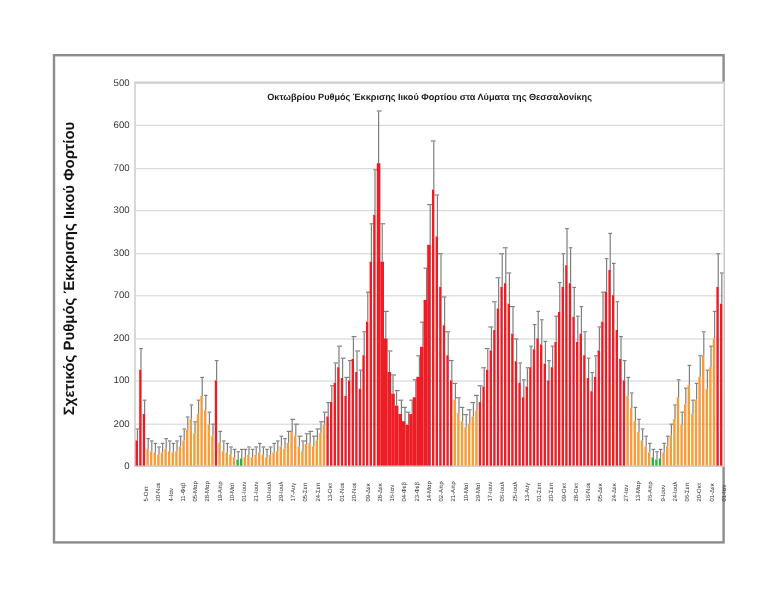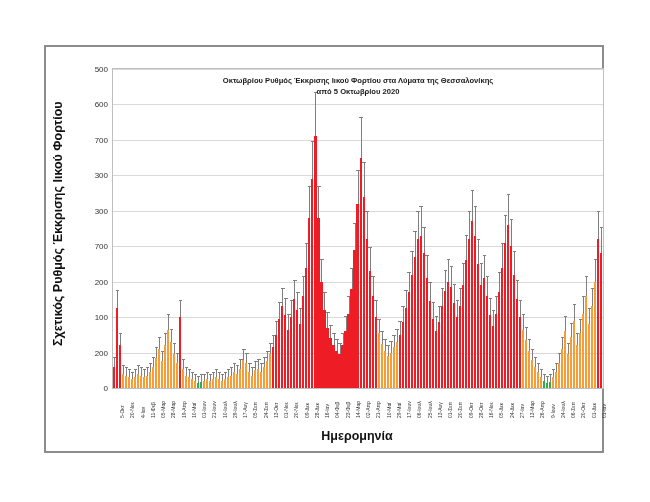--- a/index.html
+++ b/index.html
@@ -32,21 +32,20 @@
 <body>
 
 <div id="page">
   <div id="figure">
     <div id="y-title">
       <span>Σχετικός Ρυθμός Έκκρισης Ιικού Φορτίου</span>
     </div>
     <div id="plot">
       <div id="chart-title">
         <div>Οκτωβρίου Ρυθμός Έκκρισης Ιικού Φορτίου στα Λύματα της Θεσσαλονίκης</div>
-        <div>από 5 Οκτωβρίου 2020</div>
       </div>
       <div id="grid-layer">
           <div class="gridline" style="top: 283.556px;"></div>
           <div class="gridline" style="top: 248.111px;"></div>
           <div class="gridline" style="top: 212.667px;"></div>
           <div class="gridline" style="top: 177.222px;"></div>
           <div class="gridline" style="top: 141.778px;"></div>
           <div class="gridline" style="top: 106.333px;"></div>
           <div class="gridline" style="top: 70.8889px;"></div>
           <div class="gridline" style="top: 35.4444px;"></div>
@@ -695,15 +694,14 @@
             <span>20-Οκτ</span>
           </div>
           <div class="xtick" style="left: 472.745px;">
             <span>01-Δεκ</span>
           </div>
           <div class="xtick" style="left: 483px;">
             <span>01-Ιαν</span>
           </div>
         </div>
     </div>
-    <div id="x-title">Ημερομηνία</div>
   </div>
 </div>
 
 </body></html>

